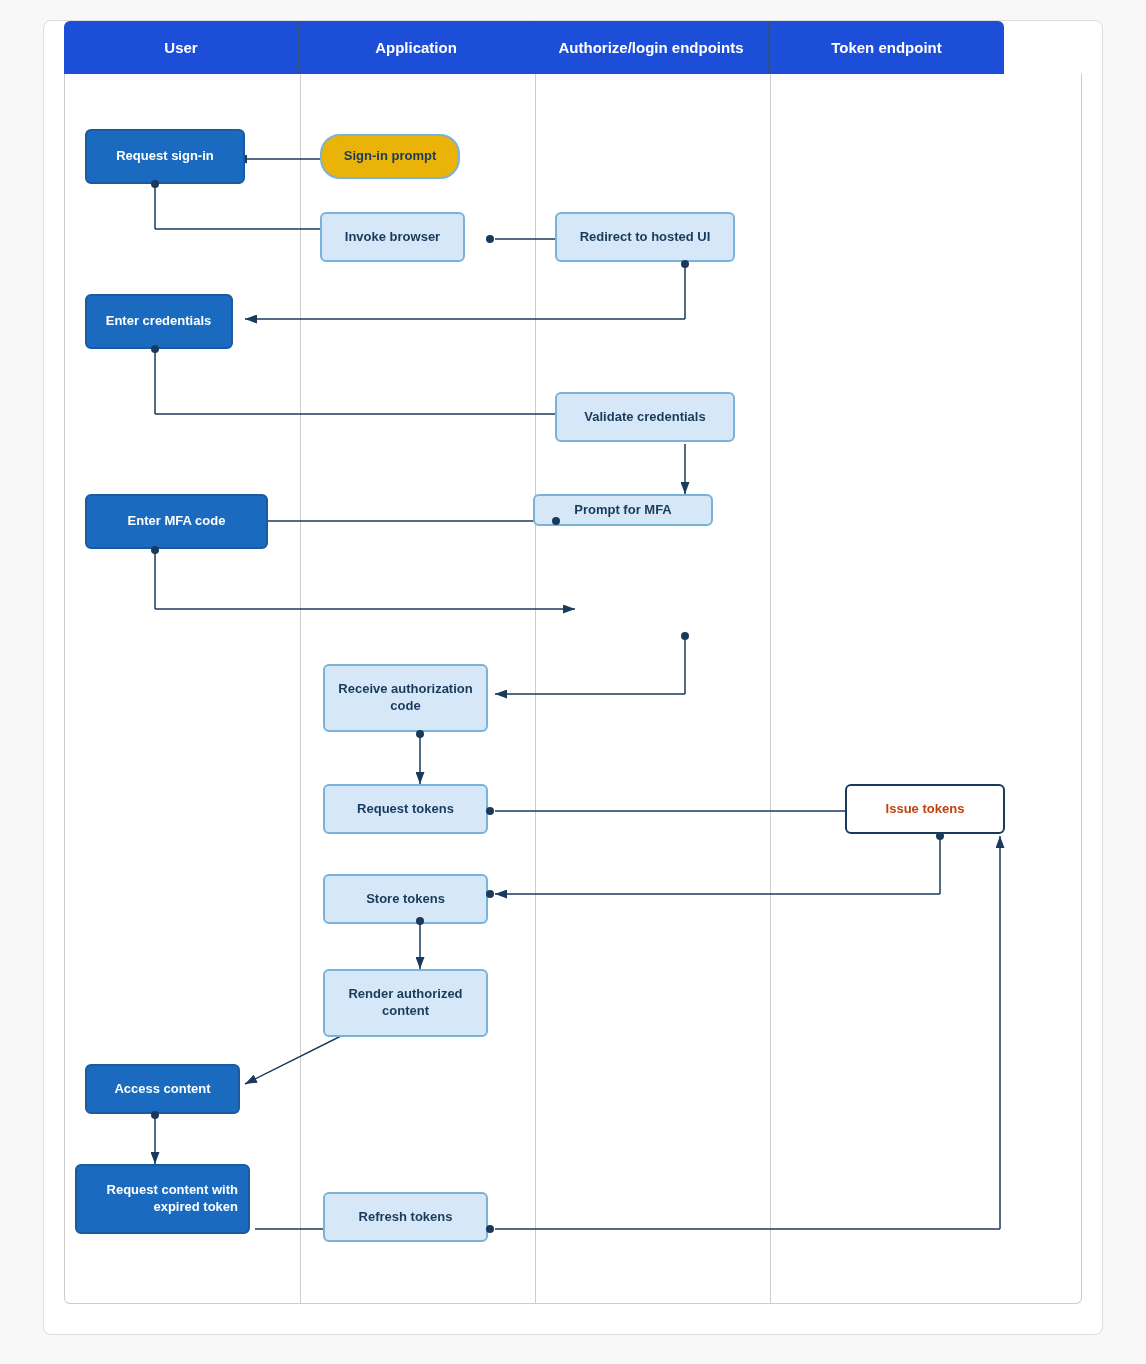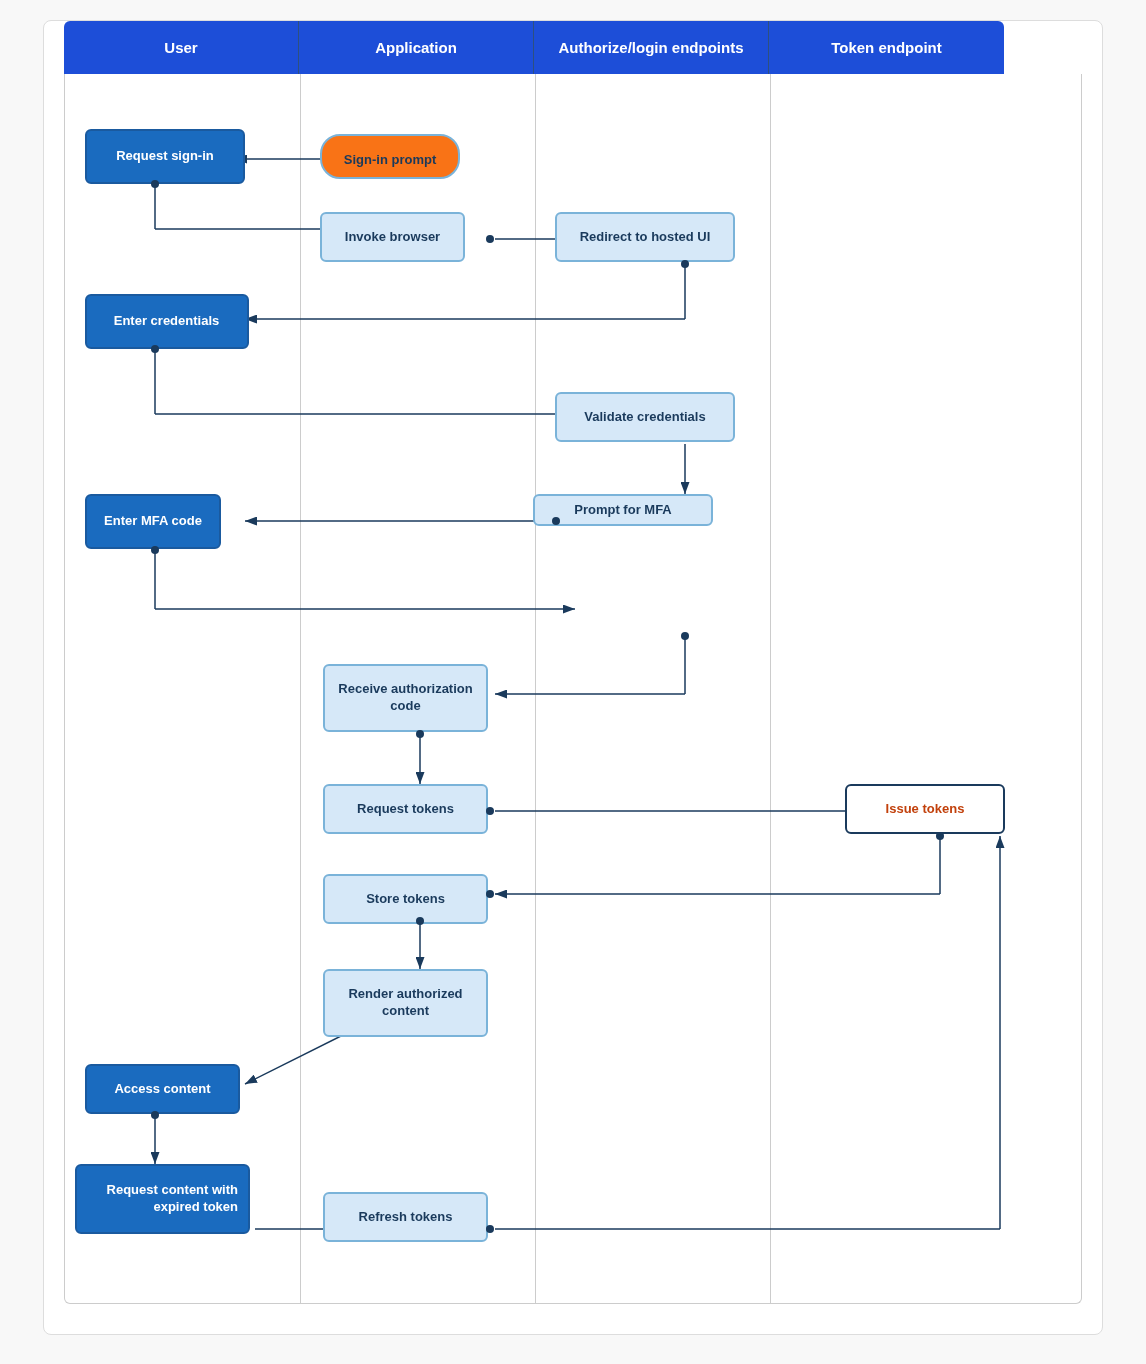--- a/index.html
+++ b/index.html
@@ -96,25 +96,24 @@
       background: #d6e8f8;
       color: #1a3a5c;
       border: 2px solid #7ab3d9;
     }
     .box-white {
       background: white;
       color: #c2410c;
       border: 2px solid #1a3a5c;
     }
     .box-pill {
-      background: #f97316;
+      background: #eab308;
       color: #1a3a5c;
       border: 2px solid #7ab3d9;
       border-radius: 20px;
-      align-items: flex-end;
     }
 
     
     .dot {
       position: absolute;
       width: 8px;
       height: 8px;
       background: #1a3a5c;
       border-radius: 50%;
       z-index: 10;
@@ -206,29 +205,29 @@
     </div>
 
     <div class="box box-light-blue" style="left: 255px; top: 138px; width: 145px; height: 50px;">
       <span>Invoke browser</span>
     </div>
 
     <div class="box box-light-blue" style="left: 490px; top: 138px; width: 180px; height: 50px;">
       <span>Redirect to hosted UI</span>
     </div>
 
-    <div class="box box-dark-blue" style="left: 20px; top: 220px; width: 164px; height: 55px; padding-left: 9px;">
+    <div class="box box-dark-blue" style="left: 20px; top: 220px; width: 148px; height: 55px; padding-left: 9px;">
       <span>Enter credentials</span>
     </div>
 
     <div class="box box-light-blue" style="left: 490px; top: 318px; width: 180px; height: 50px;">
       <span>Validate credentials</span>
     </div>
 
-    <div class="box box-dark-blue" style="left: 20px; top: 420px; width: 136px; height: 55px;">
+    <div class="box box-dark-blue" style="left: 20px; top: 420px; width: 183px; height: 55px;">
       <span>Enter MFA code</span>
     </div>
 
     <div class="box box-light-blue" style="left: 468px; top: 420px; width: 180px; height: 32px;">
       <span>Prompt for MFA</span>
     </div>
 
 
     <div class="box box-light-blue" style="left: 258px; top: 590px; width: 165px; height: 68px; align-items: center;">
       <span>Receive authorization code</span>

